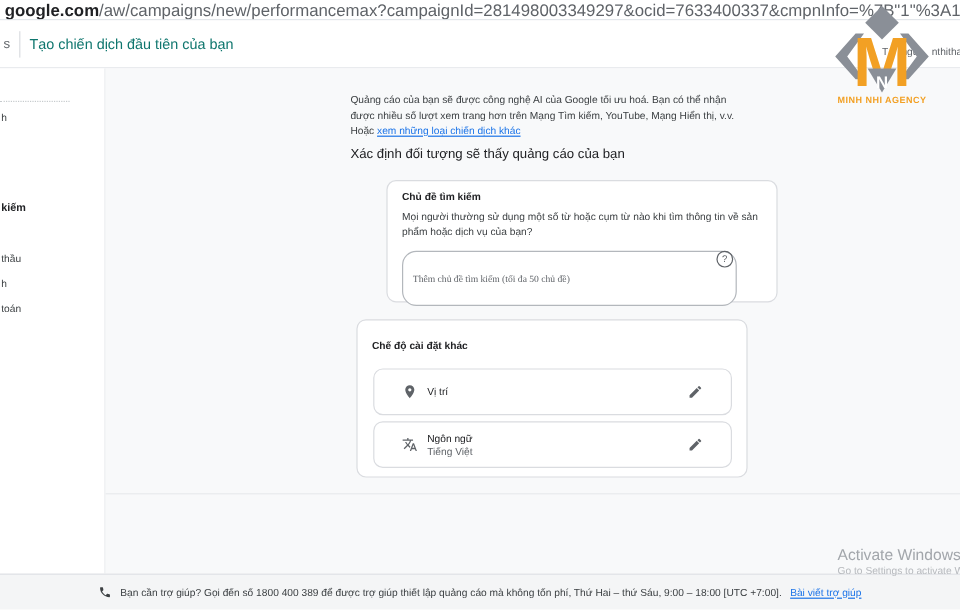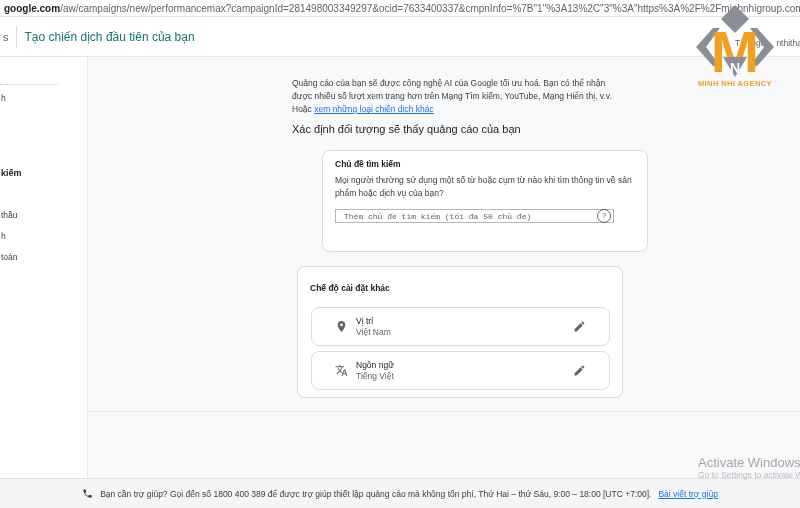--- a/index.html
+++ b/index.html
@@ -4,21 +4,21 @@
 <style>
   html,body{margin:0;padding:0;}
   body{
     width:800px;height:508px;overflow:hidden;position:relative;
     background:#ffffff;font-family:"Liberation Sans",sans-serif;
     -webkit-font-smoothing:antialiased;
   }
   
   .urlbar{position:absolute;top:0;left:0;width:800px;height:17px;background:#fff;
     border-bottom:1px solid #dde1e6;display:flex;align-items:center;padding-left:4px;
-    box-sizing:border-box;white-space:nowrap;overflow:hidden;font-size:10px;letter-spacing:0;}
+    box-sizing:border-box;white-space:nowrap;overflow:hidden;font-size:14px;letter-spacing:0;}
   .url-host{color:#202124;font-weight:bold;}
   .url-path{color:#5f6368;}
   
   .appheader{position:absolute;top:17px;left:0;width:800px;height:40px;background:#fff;
     border-bottom:1px solid #e4e7ea;display:flex;align-items:center;padding-left:3px;box-sizing:border-box;}
   .hdr-frag{color:#5f6368;font-size:11px;}
   .hdr-divider{width:1px;height:22px;background:#dadce0;margin:0 8px 0 7px;}
   .hdr-title{color:#0f766e;font-size:12px;}
   .account-frags{position:absolute;top:38px;left:735px;z-index:5;display:flex;gap:11px;
     font-size:8.5px;color:#5f6368;white-space:nowrap;}
@@ -37,23 +37,23 @@
   .intro{position:absolute;left:204px;top:20px;width:326px;font-size:8.5px;line-height:13px;color:#3c4043;}
   .link{color:#1a73e8;text-decoration:underline;cursor:pointer;}
   .section-heading{position:absolute;left:204px;top:66px;font-size:11px;color:#202124;}
   .card{position:absolute;background:#fff;border:1px solid #dadce0;border-radius:8px;box-sizing:border-box;}
   .card1{left:209px;top:93px;width:326px;height:102px;margin-left:25px;}
   .card2{left:209px;top:209px;width:326px;height:132px;}
   .card-title{position:absolute;left:12px;font-size:8.5px;font-weight:bold;color:#202124;}
   .card1 .card-title{top:8px;}
   .card2 .card-title{top:16px;}
   .card-desc{position:absolute;left:12px;top:23px;width:302px;font-size:8.5px;line-height:13px;color:#3c4043;}
-  .theme-input{position:absolute;left:12px;top:58px;width:279px;height:14px;border:1px solid #b3b7bc;
-    border-radius:0;box-sizing:border-box;font-size:8px;color:#202124;padding:0 8px;
-    font-family:Liberation Mono, monospace;background:#fff;outline:none;}
+  .theme-input{position:absolute;left:12px;top:58px;width:279px;height:46px;border:1px solid #b3b7bc;
+    border-radius:12px;box-sizing:border-box;font-size:8px;color:#202124;padding:0 8px;
+    font-family:Liberation Serif, serif;background:#fff;outline:none;}
   .theme-input::placeholder{color:#5f6368;}
   .help-circle{position:absolute;left:509px;top:152px;width:12px;height:12px;border:1px solid #5f6368;
     border-radius:50%;color:#5f6368;font-size:8px;line-height:12px;text-align:center;cursor:pointer;box-sizing:content-box;}
   .setting-row{position:absolute;left:13px;width:299px;height:39px;border:1px solid #dadce0;border-radius:8px;
     box-sizing:border-box;display:flex;align-items:center;padding:0 23px;gap:8px;background:#fff;cursor:pointer;}
   .row1{top:40px;}
   .row2{top:84px;}
   .row-text{display:flex;flex-direction:column;line-height:11px;flex:1;}
   .row-label{font-size:8.5px;color:#202124;}
   .row-value{font-size:8.5px;color:#5f6368;}
@@ -120,21 +120,20 @@
     <div class="card-title">Chế độ cài đặt khác</div>
 
     <div class="setting-row row1">
       <span style="display:flex;">
         <svg width="13" height="13" viewBox="0 0 24 24">
             <path d="M12 2C8.1 2 5 5.1 5 9c0 5.2 7 13 7 13s7-7.8 7-13c0-3.9-3.1-7-7-7zm0 9.5A2.5 2.5 0 1 1 12 6.5a2.5 2.5 0 0 1 0 5z" fill="#5f6368"></path>
           </svg>
       </span>
       <span class="row-text">
         <span class="row-label">Vị trí</span>
-        <span class="row-value">Việt Nam</span>
       </span>
       <span class="edit-icon">
         <svg width="13" height="13" viewBox="0 0 24 24">
             <path d="M3 17.25V21h3.75L17.81 9.94l-3.75-3.75L3 17.25zM20.71 7.04c.39-.39.39-1.02 0-1.41l-2.34-2.34a.9959.9959 0 0 0-1.41 0l-1.83 1.83 3.75 3.75 1.83-1.83z" fill="#5f6368"></path>
           </svg>
       </span>
     </div>
 
     <div class="setting-row row2">
       <span style="display:flex;">

